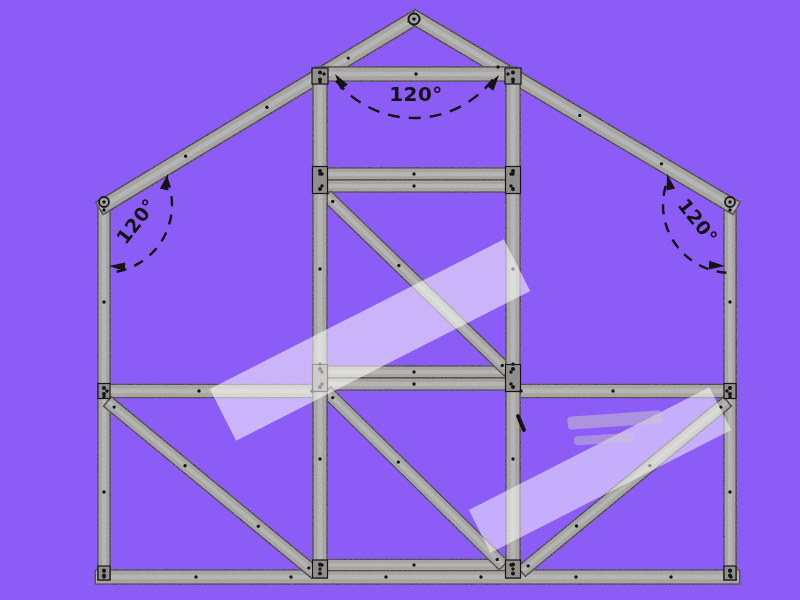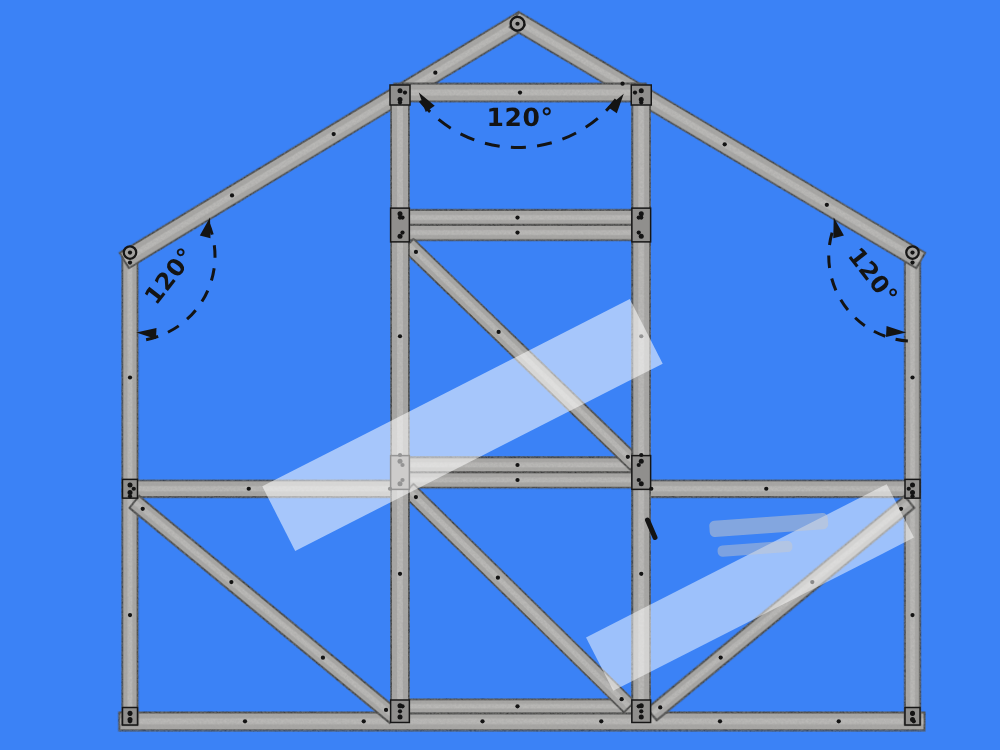--- a/index.html
+++ b/index.html
@@ -1,19 +1,19 @@
 <!DOCTYPE html>
 <html><head>
 <meta charset="utf-8">
 <style>
   html,body{margin:0;padding:0;background:#ffffff;}
   .stage{
     position:relative;
     width:800px;height:600px;
-    background:#3b82f6;
+    background:#8b5cf6;
     overflow:hidden;
     font-family:"DejaVu Sans", sans-serif;
   }
   svg{display:block;}
   text{font-family:"DejaVu Sans", sans-serif;}
 </style>
 </head>
 <body>
 
 <div class="stage">

